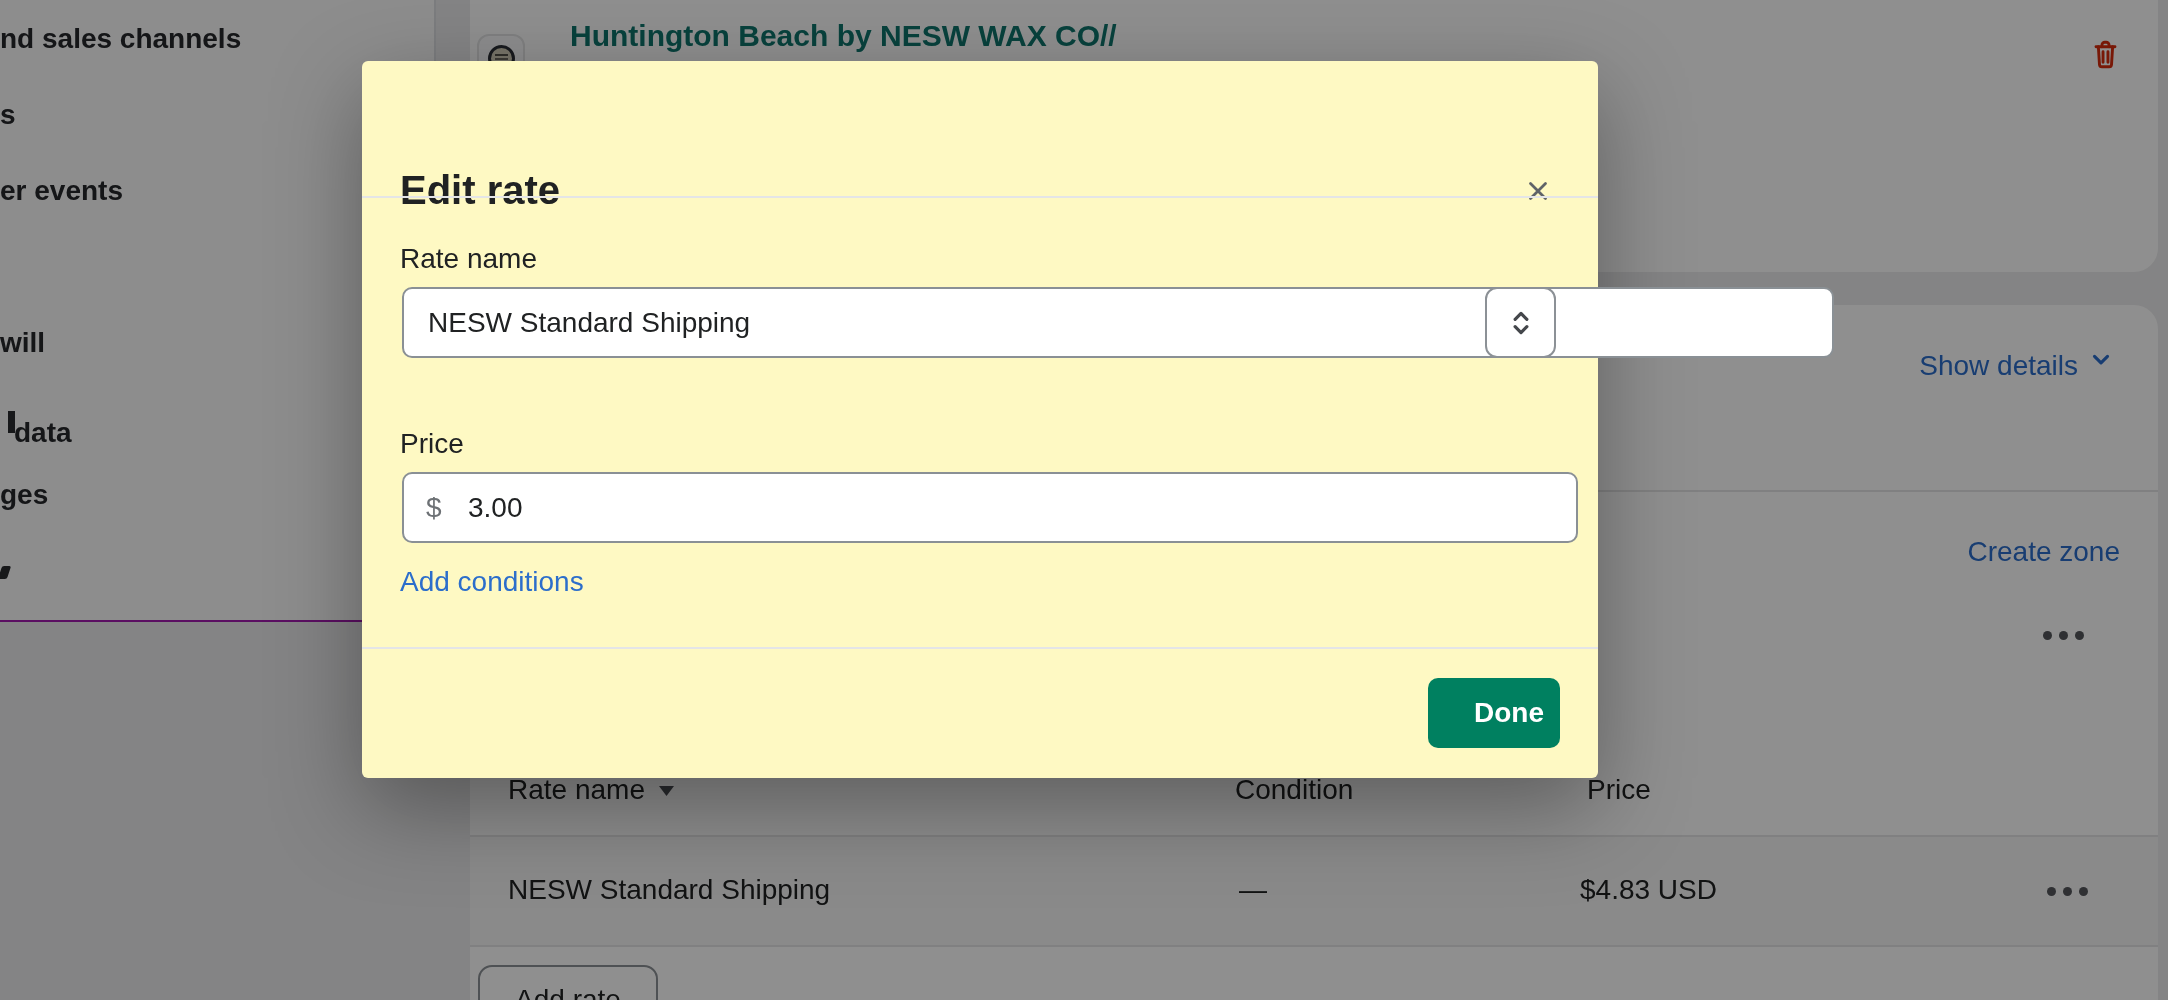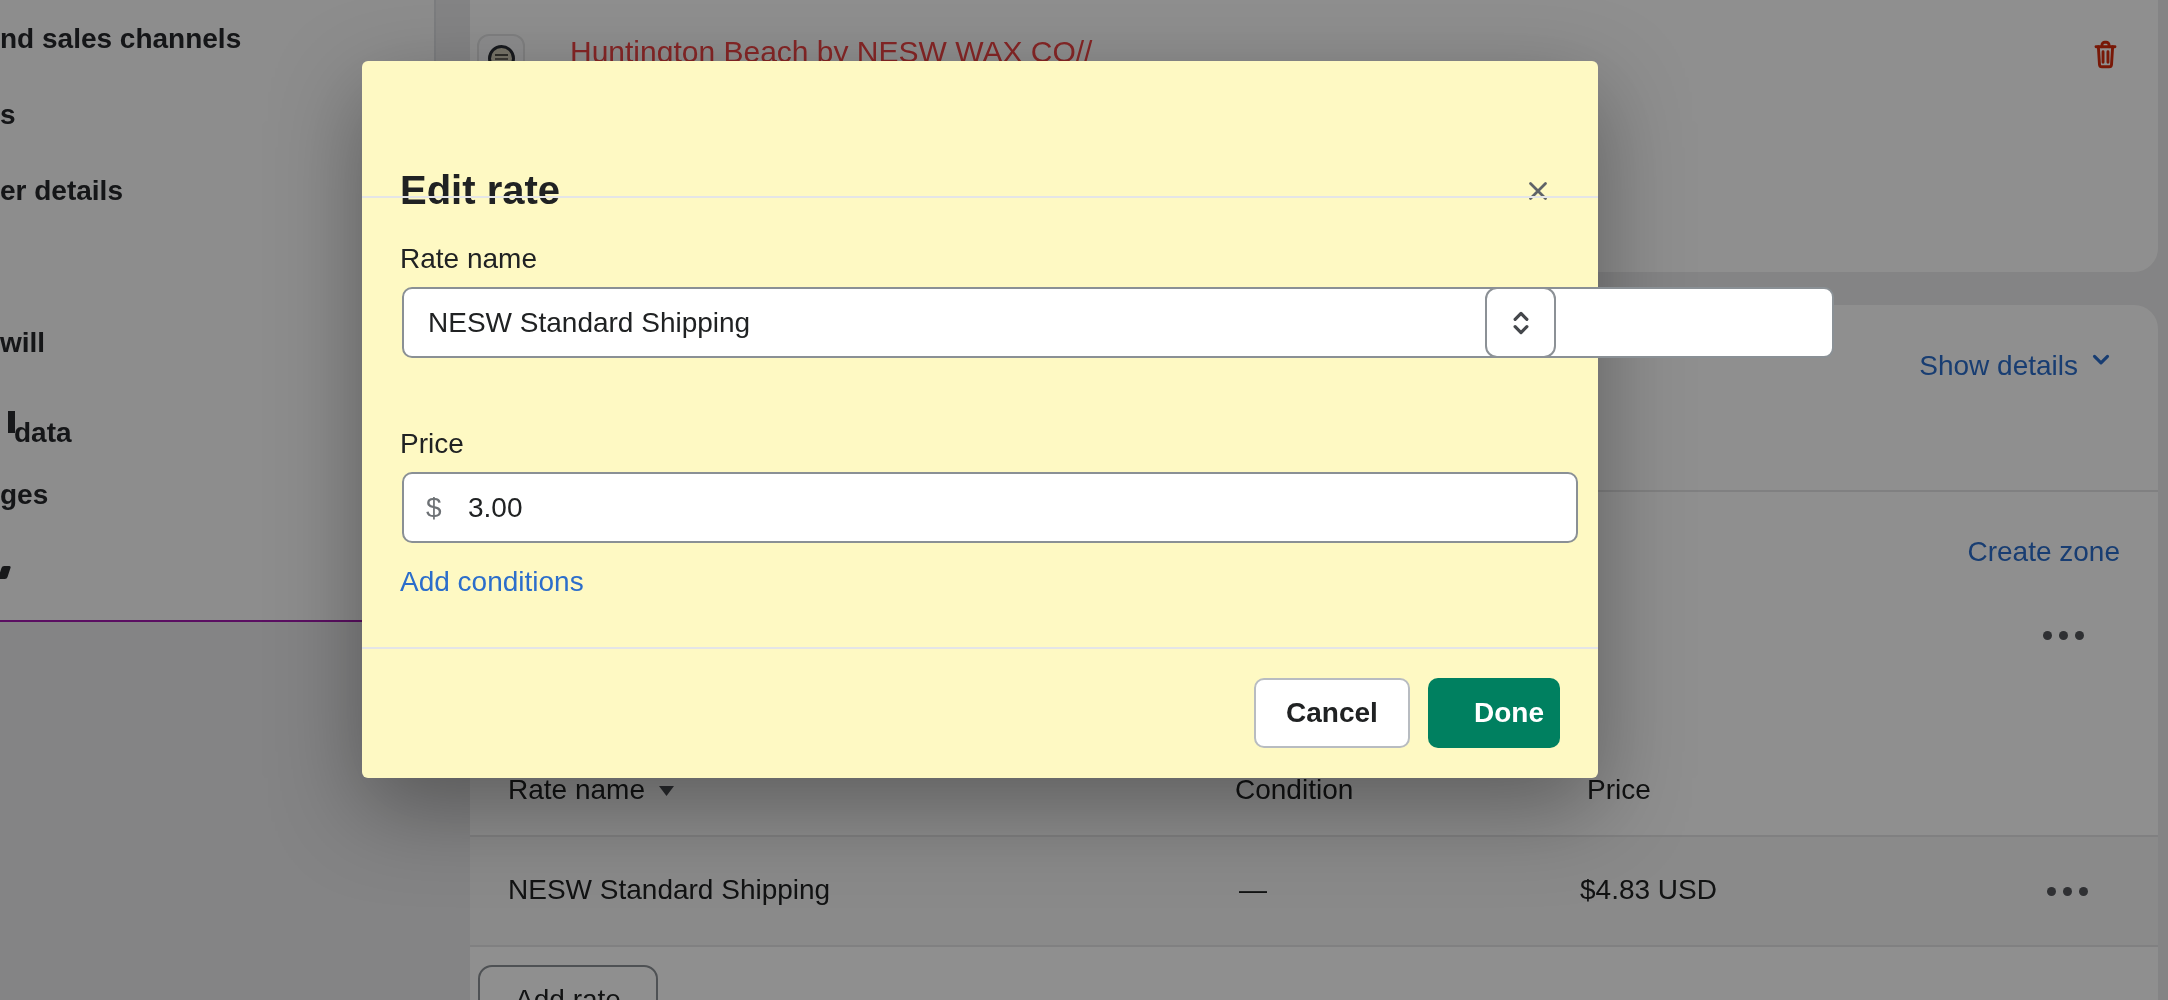--- a/index.html
+++ b/index.html
@@ -20,21 +20,21 @@
   .card { position:absolute; background:#ffffff; border-radius:24px; }
   .card1 { left:470px; top:-24px; width:1688px; height:296px; }
   .card2 { left:470px; top:305px; width:1688px; height:695px; border-bottom-left-radius:0; border-bottom-right-radius:0; }
 
   .avatar-tile { position:absolute; left:7px; top:58px; width:48px; height:48px; background:#fcfcfd;
                  border:2px solid #e4e5e7; border-radius:12px; display:flex; align-items:center; justify-content:center; }
   .avatar-circle { width:27px; height:27px; border-radius:50%; background:#d5cfba; border:3px solid #2b2f36;
                    position:relative; }
   .avatar-circle::after { content:""; position:absolute; left:4px; top:6px; width:13px; height:2px; background:#55524a;
                           box-shadow:0 4px 0 #6b685f; }
-  .profile-title { position:absolute; left:100px; top:56px; font-size:30px; font-weight:400; color:#ef4444;
+  .profile-title { position:absolute; left:100px; top:40px; font-size:30px; font-weight:700; color:#0f766e;
                    line-height:40px; white-space:nowrap; }
   .trash-btn { position:absolute; left:1614px; top:57px; width:42px; height:42px; background:none; border:none;
                display:flex; align-items:center; justify-content:center; cursor:pointer; }
 
   .link-blue { color:#2c6ecb; font-size:28px; line-height:40px; text-decoration:none; cursor:pointer; white-space:nowrap; }
   .show-details { position:absolute; top:41px; right:44px; display:inline-flex; align-items:flex-start; gap:10px; }
   .divider-h { position:absolute; left:0; right:0; height:2px; background:#e4e5e7; }
   .create-zone { position:absolute; top:227px; right:38px; }
   .dots-btn { position:absolute; right:68px; background:none; border:none; display:flex; gap:7px; cursor:pointer;
               padding:6px; }
@@ -82,21 +82,21 @@
   svg { display:block; }
 </style>
 </head>
 <body>
 
 <div class="stage">
 
   <nav class="sidebar">
     <div class="nav-item" style="top:19px">nd sales channels</div>
     <div class="nav-item" style="top:95px">s</div>
-    <div class="nav-item" style="top:171px">er details</div>
+    <div class="nav-item" style="top:171px">er events</div>
     <div class="nav-item" style="top:323px">will</div>
     <div class="nav-item" style="top:413px; left:14px">data</div>
     <div class="stub-a"></div>
     <div class="nav-item" style="top:475px">ges</div>
     <div class="stub-b"></div>
   </nav>
 
   <section class="card card1">
     <div class="avatar-tile">
       <div class="avatar-circle"></div>
@@ -184,17 +184,16 @@
 
     <label class="field-label lbl-price">Price</label>
     <div class="price-wrap">
       <span class="currency-prefix">$</span>
       <input class="text-input price-input" type="text" value="3.00" style="">
     </div>
 
     <a class="link-blue add-conditions">Add conditions</a>
 
     <div class="divider-h modal-foot-divider"></div>
-    <button class="btn btn-cancel">Cancel</button>
     <button class="btn btn-done">Done</button>
   </div>
 
 </div>
 
 </body></html>

